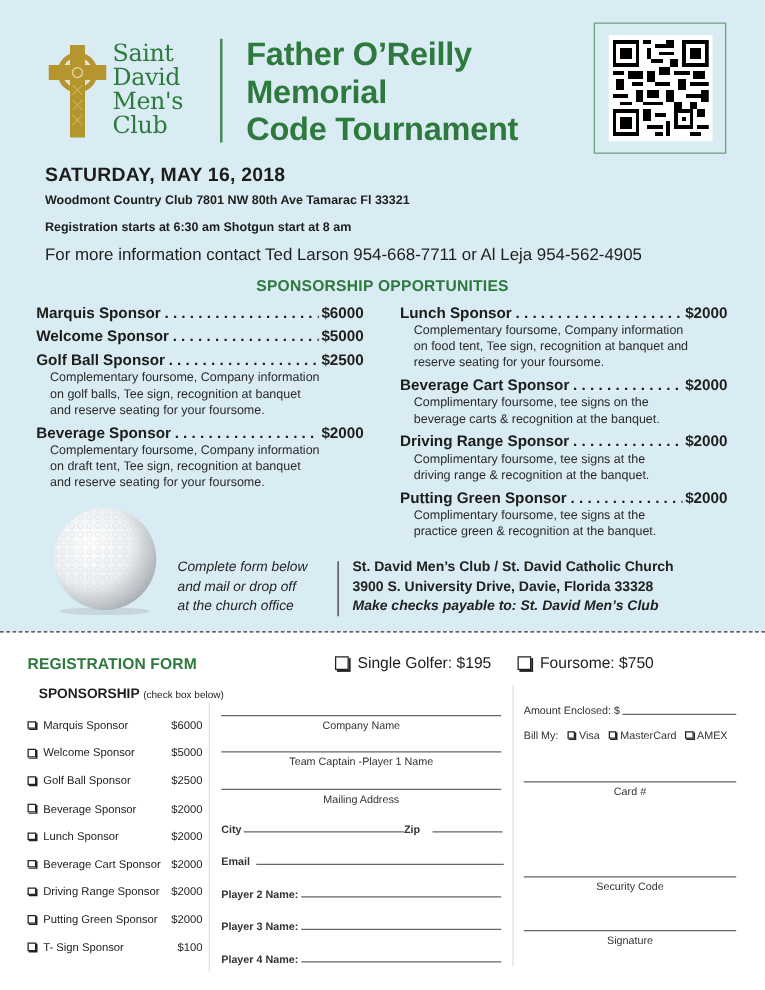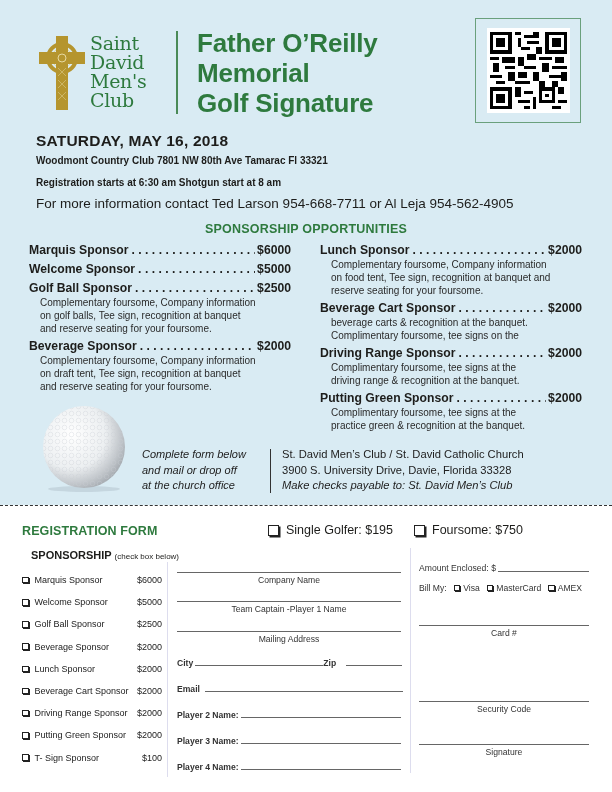--- a/index.html
+++ b/index.html
@@ -35,21 +35,21 @@
   .spons-row { display: flex; font-weight: bold; font-size: 12.2px; line-height: 15px; white-space: nowrap; }
   .spons-row .name { }
   .spons-row .dots { flex: 1; overflow: hidden; letter-spacing: 3.2px; padding-left: 3px; }
   .spons-row .dots::before { content: ". . . . . . . . . . . . . . . . . . . . . . . . . . . . . . . . . . . . . . . ."; letter-spacing: 0; }
   .spons-row .price { padding-left: 2px; }
   .spons-desc { padding-left: 11px; font-size: 10px; line-height: 13px; color: #2a2a2a; }
 
   .ball { position: absolute; left: 33px; top: 403px; width: 102px; height: 90px; }
   .complete { position: absolute; left: 142px; top: 447px; font-style: italic; font-size: 11px; line-height: 15.5px; color: #222; }
   .mid-divider { position: absolute; left: 270px; top: 449px; width: 1px; height: 44px; background: #333; }
-  .church { position: absolute; left: 282px; top: 447px; font-weight: normal; font-size: 11.2px; line-height: 15.5px; color: #222; }
+  .church { position: absolute; left: 282px; top: 447px; font-weight: bold; font-size: 11.2px; line-height: 15.5px; color: #222; }
   .church .ital { font-style: italic; }
 
   .cut { position: absolute; left: 0; top: 505px; width: 612px; border-top: 1.2px dashed #333; }
 
   
   .reg-title { position: absolute; left: 22px; top: 524px; color: #2e7a3e; font-weight: bold; font-size: 12.5px; letter-spacing: 0.1px; }
   .golfer-opt { position: absolute; top: 523px; font-size: 12.5px; display: flex; align-items: center; gap: 7px; }
   .golfer-opt.single { left: 268px; }
   .golfer-opt.four { left: 414px; }
   .cb-big { width: 11px; height: 11px; border: 1.4px solid #222; box-shadow: 1.5px 1.5px 0 #222; background: #fff; display: inline-block; }
@@ -110,21 +110,21 @@
       <div>David</div>
       <div>Men's</div>
       <div>Club</div>
     </div>
   </div>
   <div class="logo-divider"></div>
 
   <div class="title">
     <div>Father O’Reilly</div>
     <div>Memorial</div>
-    <div>Golf Signature</div>
+    <div>Code Tournament</div>
   </div>
 
   <div class="qr-frame">
     <div class="qr">
       <svg viewBox="0 0 25 25" width="77" height="79" shape-rendering="crispEdges">
         <rect width="25" height="25" fill="#fff"></rect>
         <g fill="#000">
           <rect x="0" y="0" width="7" height="7"></rect>
             <rect x="1" y="1" width="5" height="5" fill="#fff"></rect>
             <rect x="2" y="2" width="3" height="3"></rect>
@@ -241,22 +241,22 @@
         <div>reserve seating for your foursome.</div>
       </div>
     </div>
     <div class="spons-item">
       <div class="spons-row">
           <span class="name">Beverage Cart Sponsor</span>
           <span class="dots"></span>
           <span class="price">$2000</span>
         </div>
       <div class="spons-desc">
+        <div>Complimentary foursome, tee signs on the</div>
         <div>beverage carts &amp; recognition at the banquet.</div>
-        <div>Complimentary foursome, tee signs on the</div>
       </div>
     </div>
     <div class="spons-item">
       <div class="spons-row">
           <span class="name">Driving Range Sponsor</span>
           <span class="dots"></span>
           <span class="price">$2000</span>
         </div>
       <div class="spons-desc">
         <div>Complimentary foursome, tee signs at the</div>

